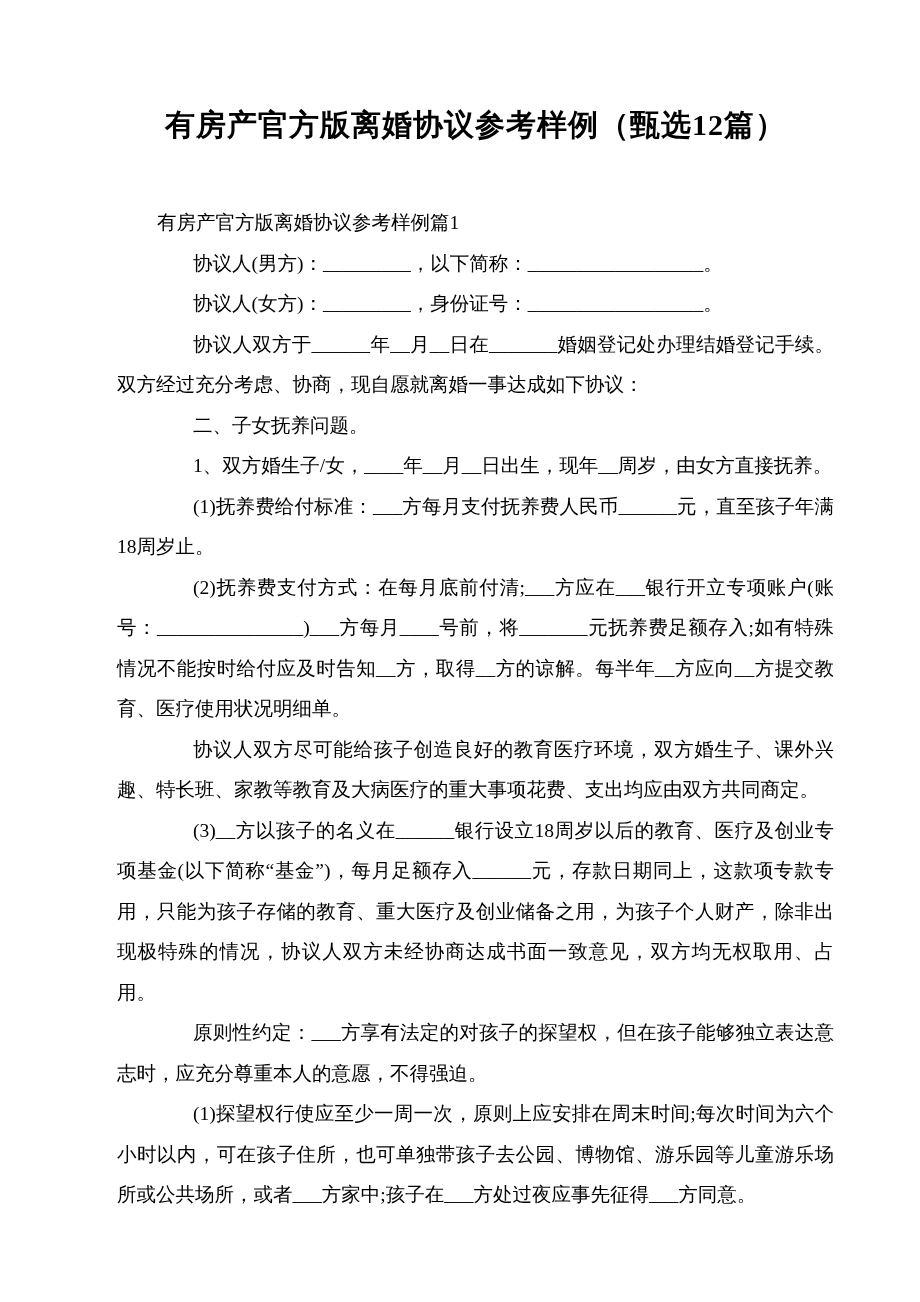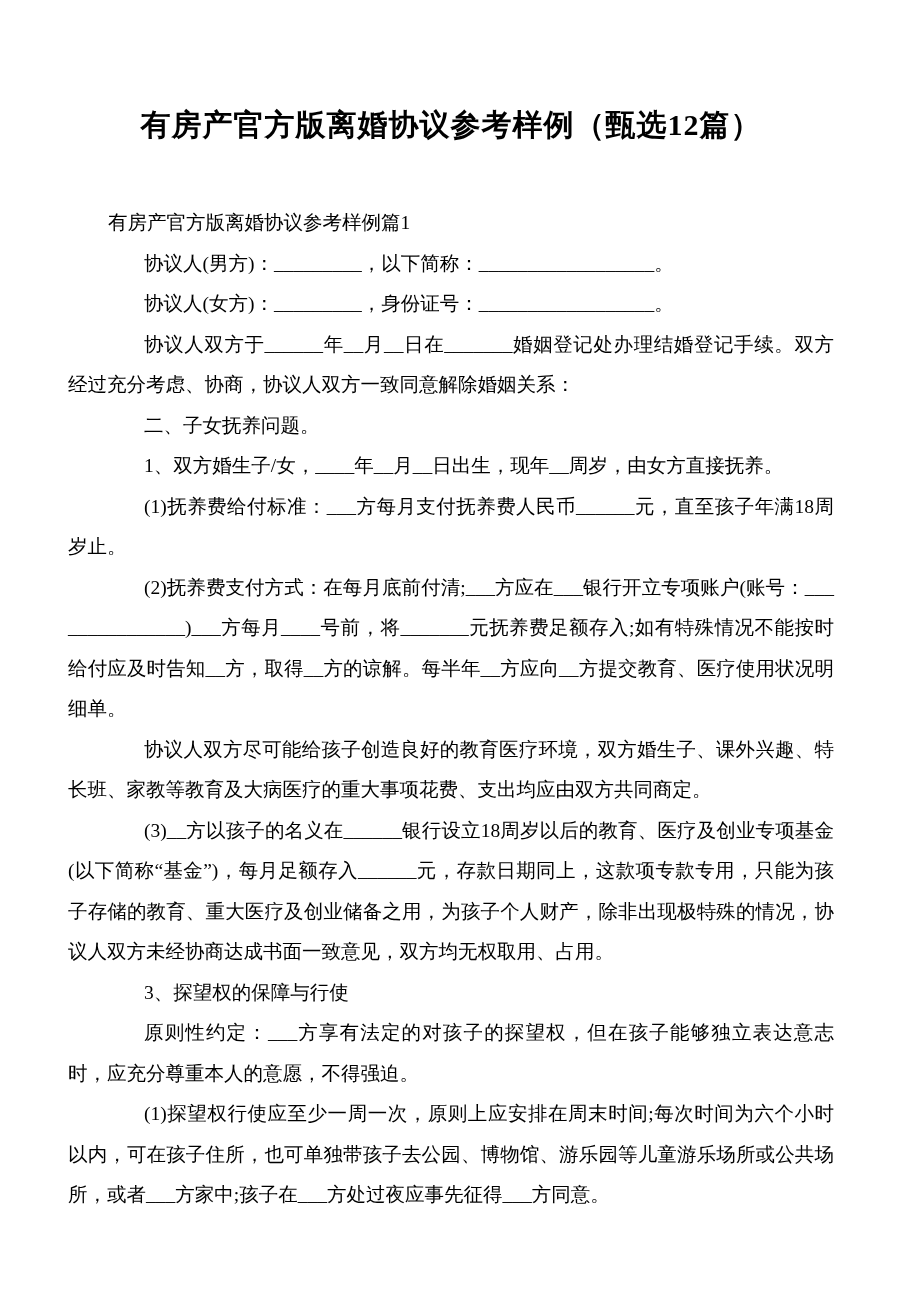--- a/index.html
+++ b/index.html
@@ -13,21 +13,21 @@
     position: relative;
     overflow: hidden;
     font-family: "Liberation Serif", "DejaVu Serif", serif;
     color: #000000;
   }
   .page {
     position: relative;
     box-sizing: border-box;
     width: 920px;
     height: 1239px;
-    padding: 103px 86px 0 68px;
+    padding: 103px 86px 0 117px;
   }
   .doc-title {
     font-size: 30px;
     line-height: 44px;
     font-weight: bold;
     text-align: center;
     margin: 0 0 56px 0;
     letter-spacing: 1px;
   }
   .para {
@@ -54,24 +54,23 @@
 </style>
 </head>
 <body>
 
 <div class="page">
   <h1 class="doc-title">有房产官方版离婚协议参考样例（甄选12篇）</h1>
 
   <p class="para ind-1">有房产官方版离婚协议参考样例篇1</p>
   <p class="para ind-2">协议人(男方)：_________，以下简称：__________________。</p>
   <p class="para ind-2">协议人(女方)：_________，身份证号：__________________。</p>
-  <p class="para ind-2">协议人双方于______年__月__日在_______婚姻登记处办理结婚登记手续。双方经过充分考虑、协商，协议人双方一致同意解除婚姻关系：</p>
+  <p class="para ind-2">协议人双方于______年__月__日在_______婚姻登记处办理结婚登记手续。双方经过充分考虑、协商，现自愿就离婚一事达成如下协议：</p>
   <p class="para ind-2">二、子女抚养问题。</p>
   <p class="para ind-2">1、双方婚生子/女，____年__月__日出生，现年__周岁，由女方直接抚养。</p>
   <p class="para ind-2">(1)抚养费给付标准：___方每月支付抚养费人民币______元，直至孩子年满18周岁止。</p>
   <p class="para ind-2">(2)抚养费支付方式：在每月底前付清;___方应在___银行开立专项账户(账号：_______________)___方每月____号前，将_______元抚养费足额存入;如有特殊情况不能按时给付应及时告知__方，取得__方的谅解。每半年__方应向__方提交教育、医疗使用状况明细单。</p>
   <p class="para ind-2">协议人双方尽可能给孩子创造良好的教育医疗环境，双方婚生子、课外兴趣、特长班、家教等教育及大病医疗的重大事项花费、支出均应由双方共同商定。</p>
   <p class="para ind-2">(3)__方以孩子的名义在______银行设立18周岁以后的教育、医疗及创业专项基金(以下简称“基金”)，每月足额存入______元，存款日期同上，这款项专款专用，只能为孩子存储的教育、重大医疗及创业储备之用，为孩子个人财产，除非出现极特殊的情况，协议人双方未经协商达成书面一致意见，双方均无权取用、占用。</p>
-  <p class="para ind-2">3、探望权的保障与行使</p>
   <p class="para ind-2">原则性约定：___方享有法定的对孩子的探望权，但在孩子能够独立表达意志时，应充分尊重本人的意愿，不得强迫。</p>
   <p class="para ind-2">(1)探望权行使应至少一周一次，原则上应安排在周末时间;每次时间为六个小时以内，可在孩子住所，也可单独带孩子去公园、博物馆、游乐园等儿童游乐场所或公共场所，或者___方家中;孩子在___方处过夜应事先征得___方同意。</p>
 
 </div>
 
 </body></html>

